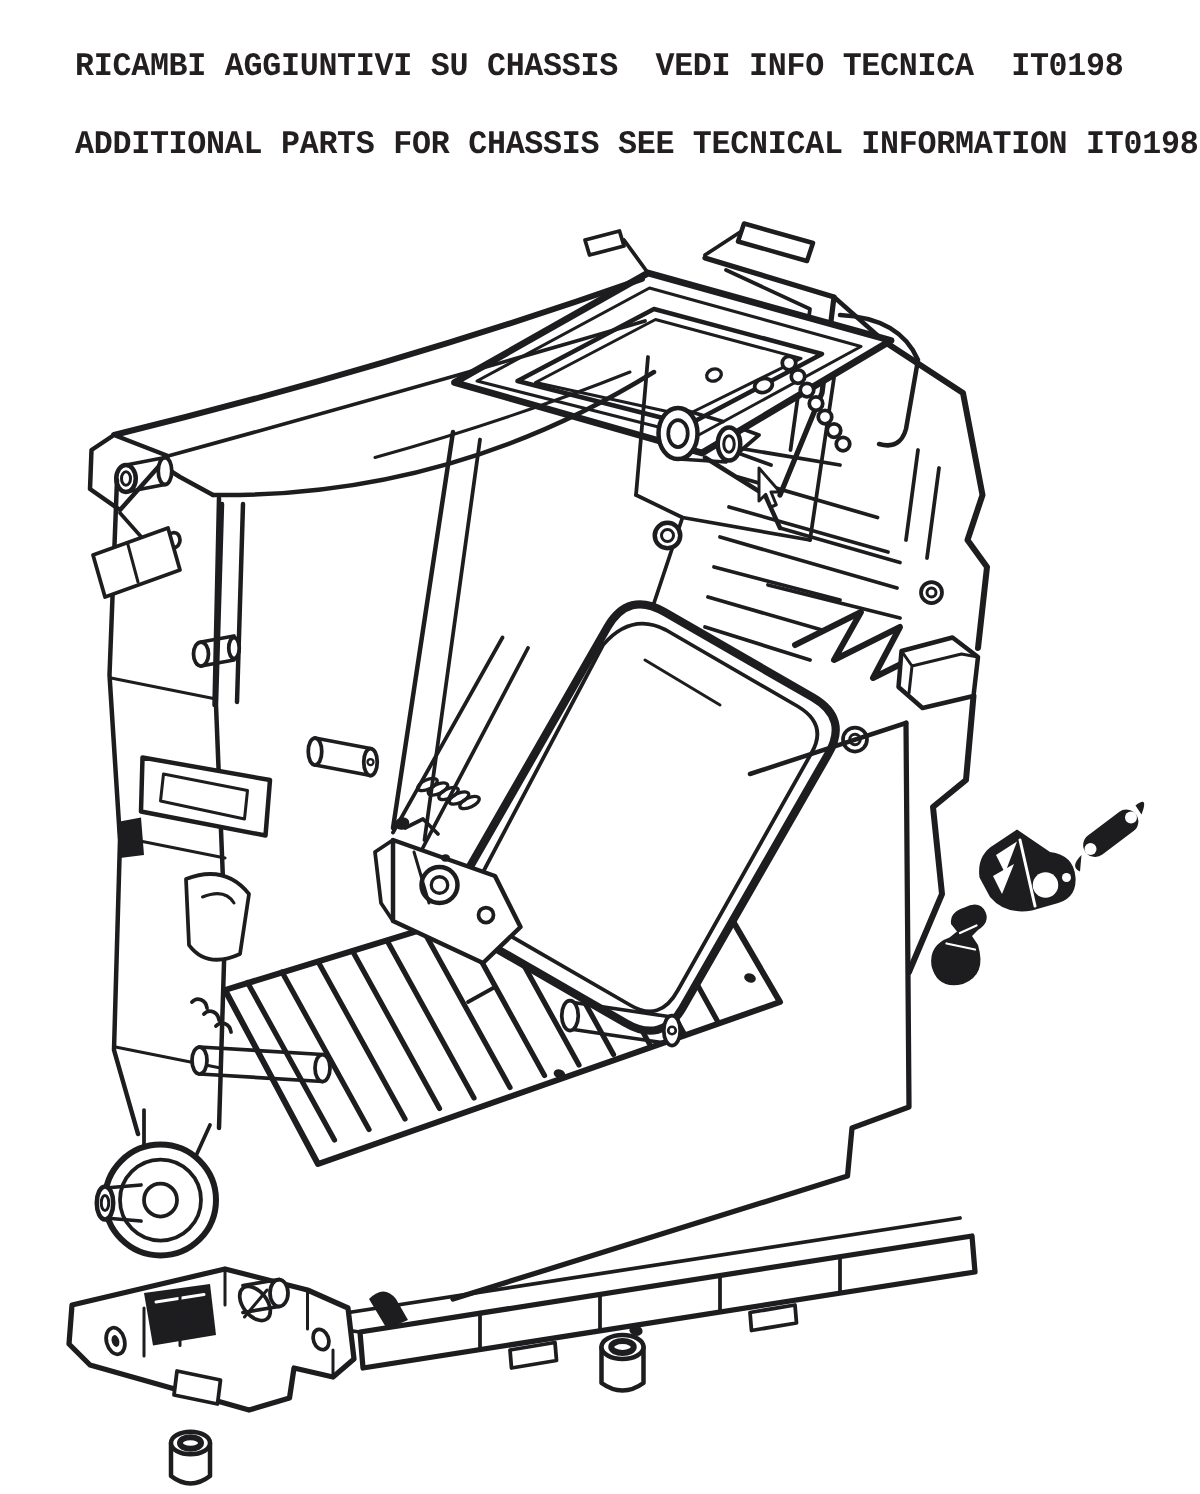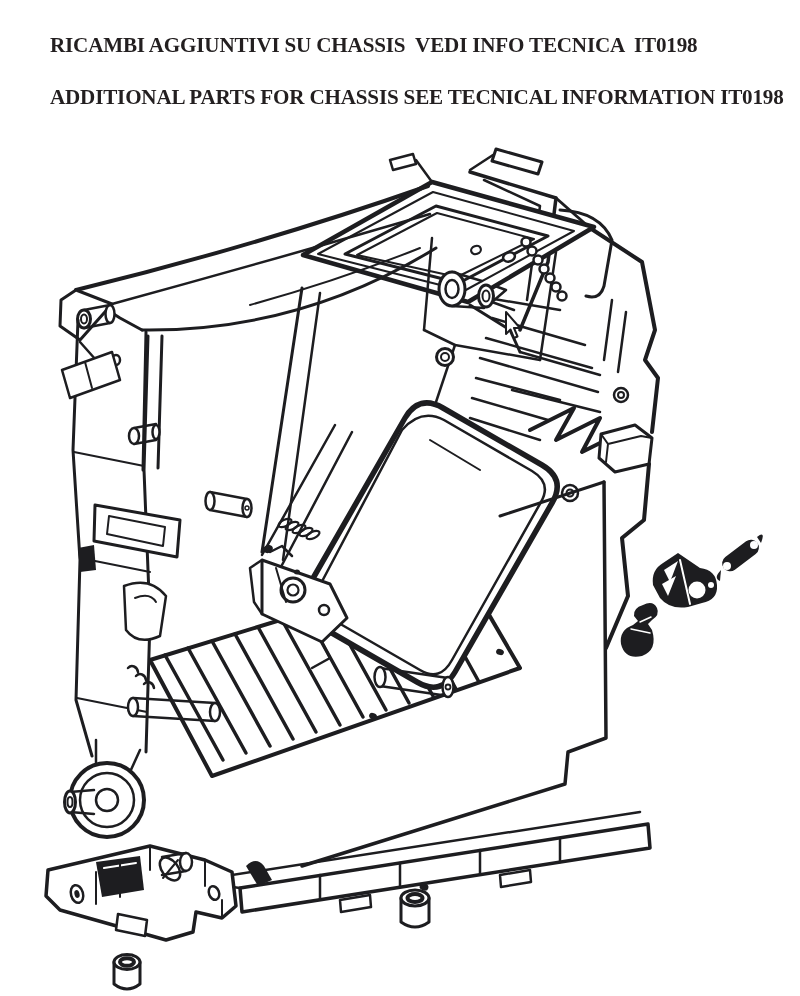--- a/index.html
+++ b/index.html
@@ -1,18 +1,18 @@
 <!DOCTYPE html>
 <html><head>
 <meta charset="utf-8">
 <style>
   html,body{margin:0;padding:0;background:#ffffff;}
   .page{
     position:relative;width:800px;height:996px;background:#ffffff;overflow:hidden;
-    font-family:Liberation Serif, serif;
+    font-family:Liberation Mono, monospace;
   }
   .caption{
     position:absolute;left:50px;white-space:pre;color:#231f20;
     font-size:22px;font-weight:700;letter-spacing:-0.2px;
     transform:scaleX(0.96);transform-origin:left top;
   }
   .caption.l1{top:32px;}
   .caption.l2{top:84px;}
   .figure{position:absolute;left:0;top:0;width:800px;height:996px;}
 </style>

